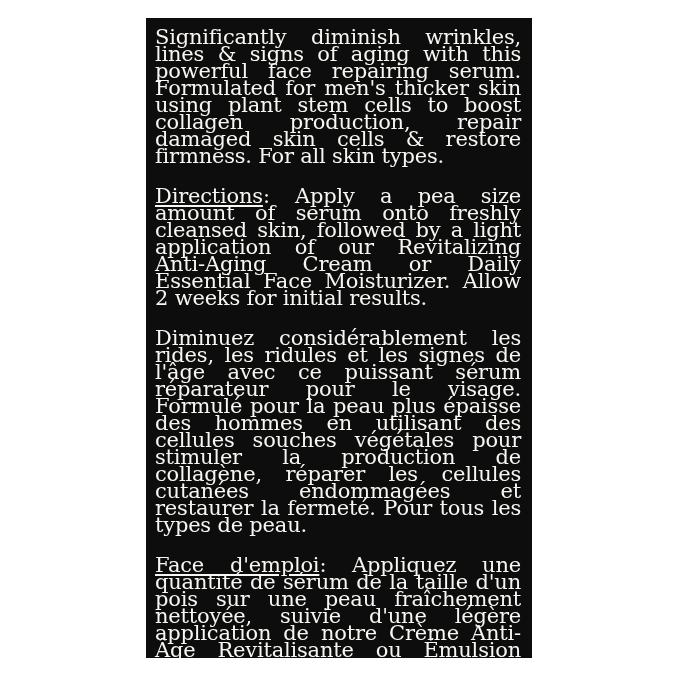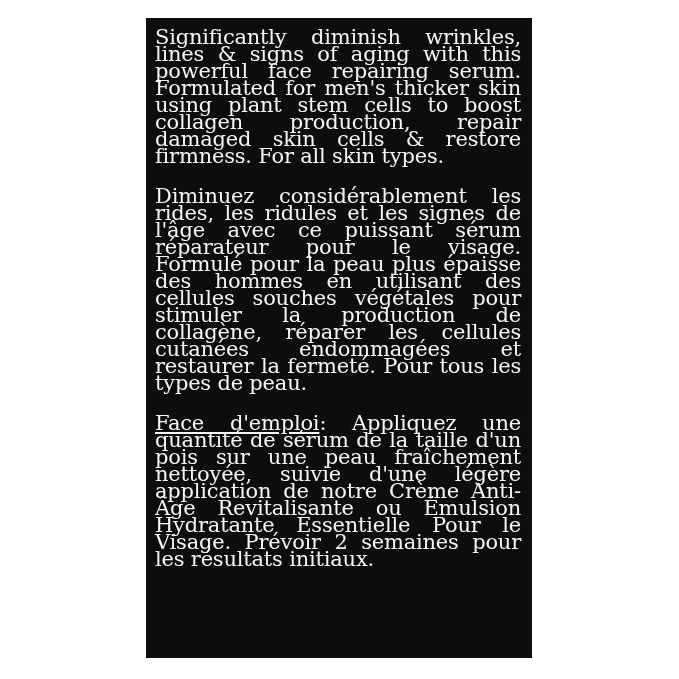--- a/index.html
+++ b/index.html
@@ -43,19 +43,20 @@
   }
 </style>
 </head>
 <body>
 
 <div class="canvas">
   <div class="label">
 
     <p>Significantly diminish wrinkles, lines &amp; signs of aging with this powerful face repairing serum. Formulated for men's thicker skin using plant stem cells to boost collagen production, repair damaged skin cells &amp; restore firmness. For all skin types.</p>
 
+    <p><span class="heading-underline">Directions</span><span>: Apply a pea size amount of serum onto freshly cleansed skin, followed by a light application of our Revitalizing Anti-Aging Cream or Daily Essential Face Moisturizer. Allow 2 weeks for initial results.</span></p>
 
     <p>Diminuez considérablement les rides, les ridules et les signes de l'âge avec ce puissant sérum réparateur pour le visage. Formulé pour la peau plus épaisse des hommes en utilisant des cellules souches végétales pour stimuler la production de collagène, réparer les cellules cutanées endommagées et restaurer la fermeté. Pour tous les types de peau.</p>
 
     <p><span class="heading-underline">Face d'emploi</span><span>: Appliquez une quantité de sérum de la taille d'un pois sur une peau fraîchement nettoyée, suivie d'une légère application de notre Crème Anti-Âge Revitalisante ou Émulsion Hydratante Essentielle Pour le Visage. Prévoir 2 semaines pour les résultats initiaux.</span></p>
 
   </div>
 </div>
 
 </body></html>

